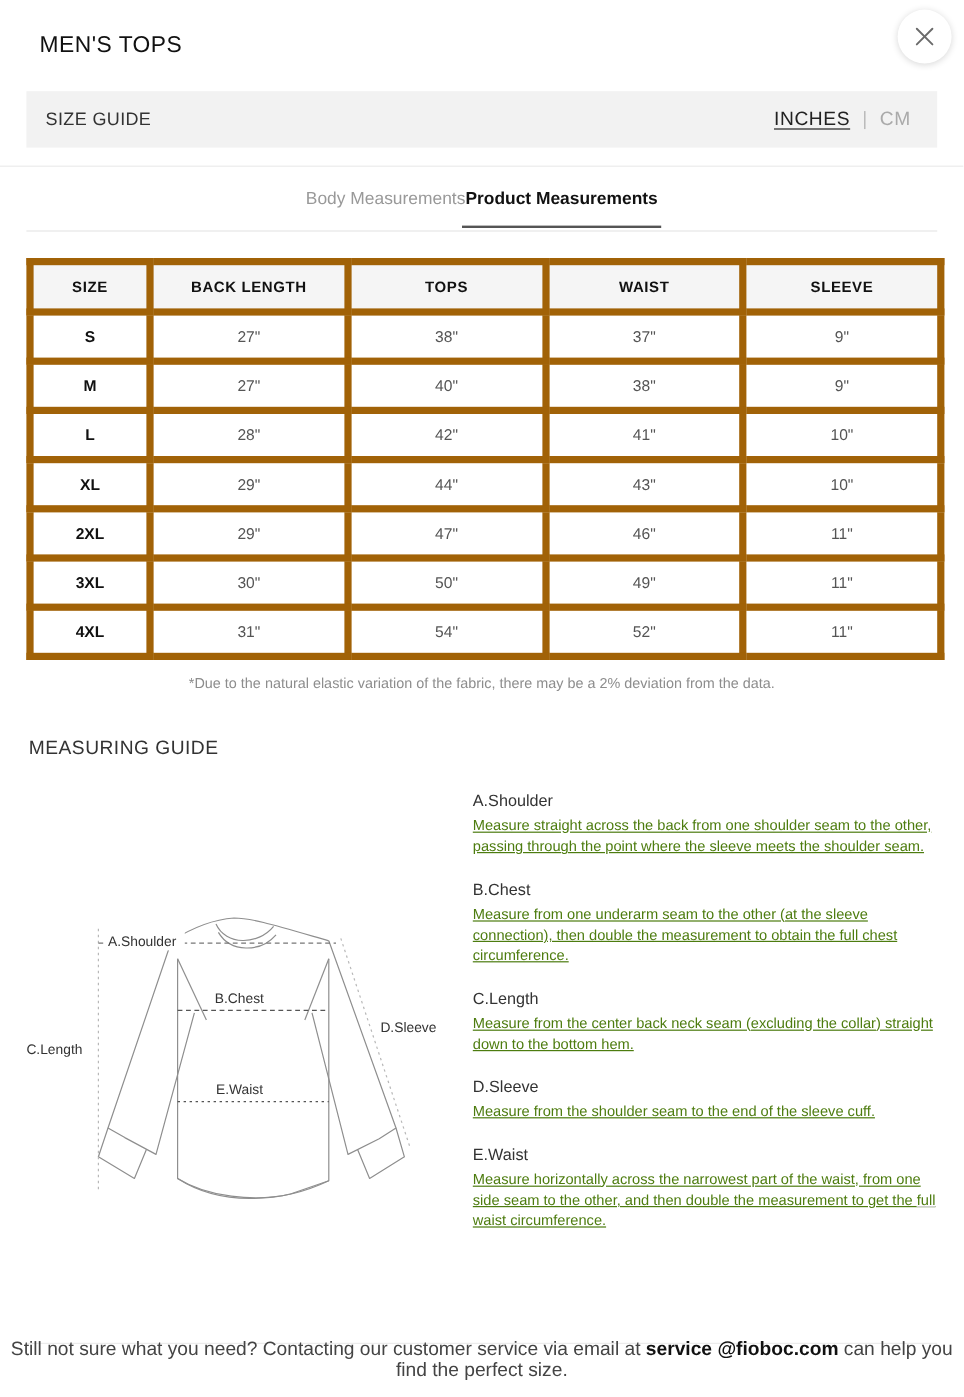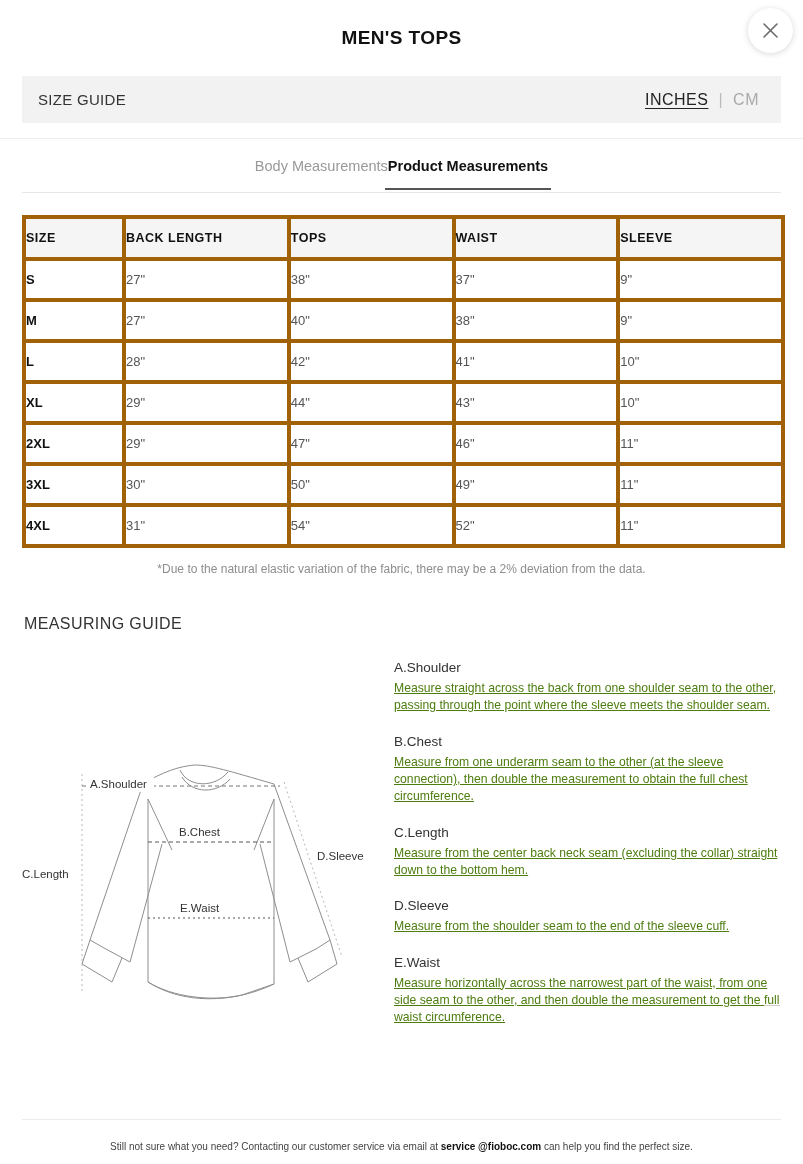--- a/index.html
+++ b/index.html
@@ -12,25 +12,25 @@
     color: #333;
     overflow: hidden;
   }
 
   .page { position: relative; width: 803px; height: 1164px; background: #fff; }
 
   
   .modal-title {
     position: absolute;
     top: 27px; left: 0; width: 803px;
-    text-align: center;
     font-size: 19px;
-    font-weight: bold;
+    font-weight: normal;
     letter-spacing: .4px;
     color: #111;
+    padding-left: 33px;
   }
 
   .close-btn {
     position: absolute;
     top: 8px; right: 10px;
     width: 45px; height: 45px;
     border-radius: 50%;
     background: #fff;
     box-shadow: 0 1px 6px rgba(0,0,0,.16);
     display: flex; align-items: center; justify-content: center;
@@ -91,22 +91,22 @@
   }
 
   
   .size-table {
     position: absolute; top: 215px; left: 22px;
     width: 759px;
     border-collapse: collapse;
     table-layout: fixed;
   }
   .size-table th, .size-table td {
-    border: 4px solid #a16207;
-    text-align: left;
+    border: 6px solid #a16207;
+    text-align: center;
     height: 41px;
     font-size: 13px;
   }
   .size-table th {
     background: #f5f5f5;
     font-weight: bold;
     font-size: 12.5px;
     color: #111;
     letter-spacing: .5px;
     height: 42px;
@@ -149,21 +149,21 @@
   .guide-desc .ul { text-decoration: underline; text-decoration-color: #cfcfcf; }
 
   
   .footer-divider {
     position: absolute; bottom: 44px; left: 22px;
     width: 759px; height: 1px; background: #ececec;
   }
   .footer-text {
     position: absolute; bottom: 12px; left: 0; width: 803px;
     text-align: center;
-    font-size: 10px;
+    font-size: 16px;
     color: #444;
     margin-top: 27px;
   }
   .footer-text b { font-weight: bold; color: #111; }
 </style>
 </head>
 <body>
 
 <div class="page">
 

